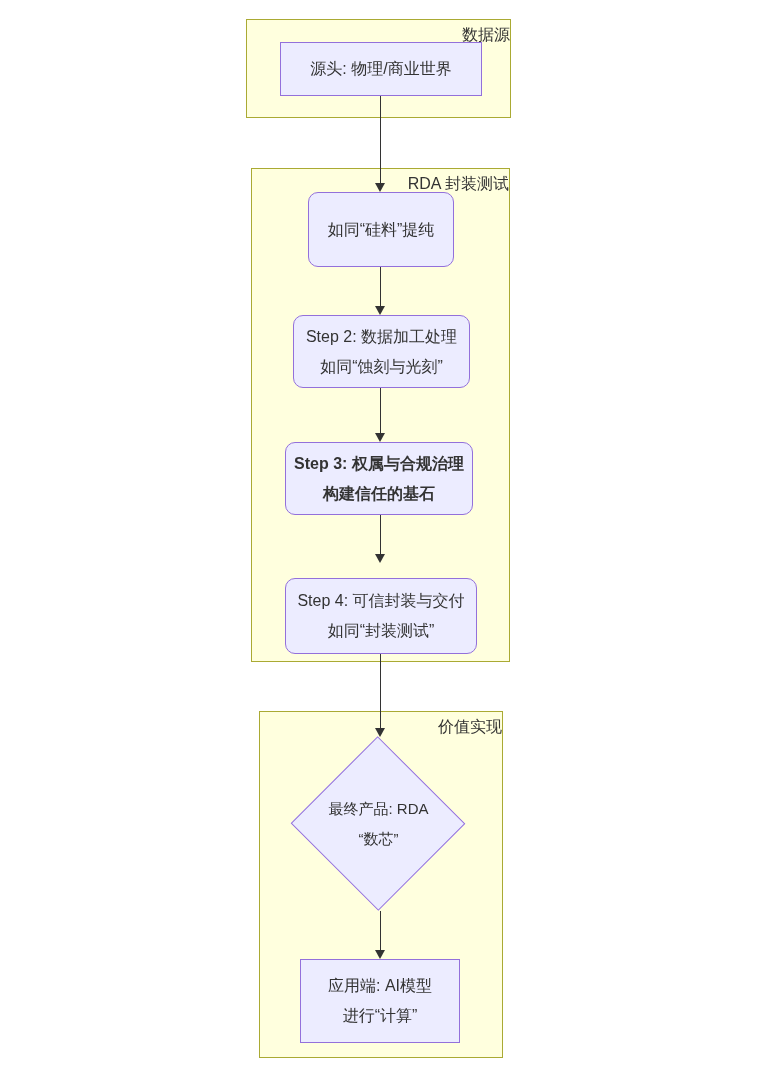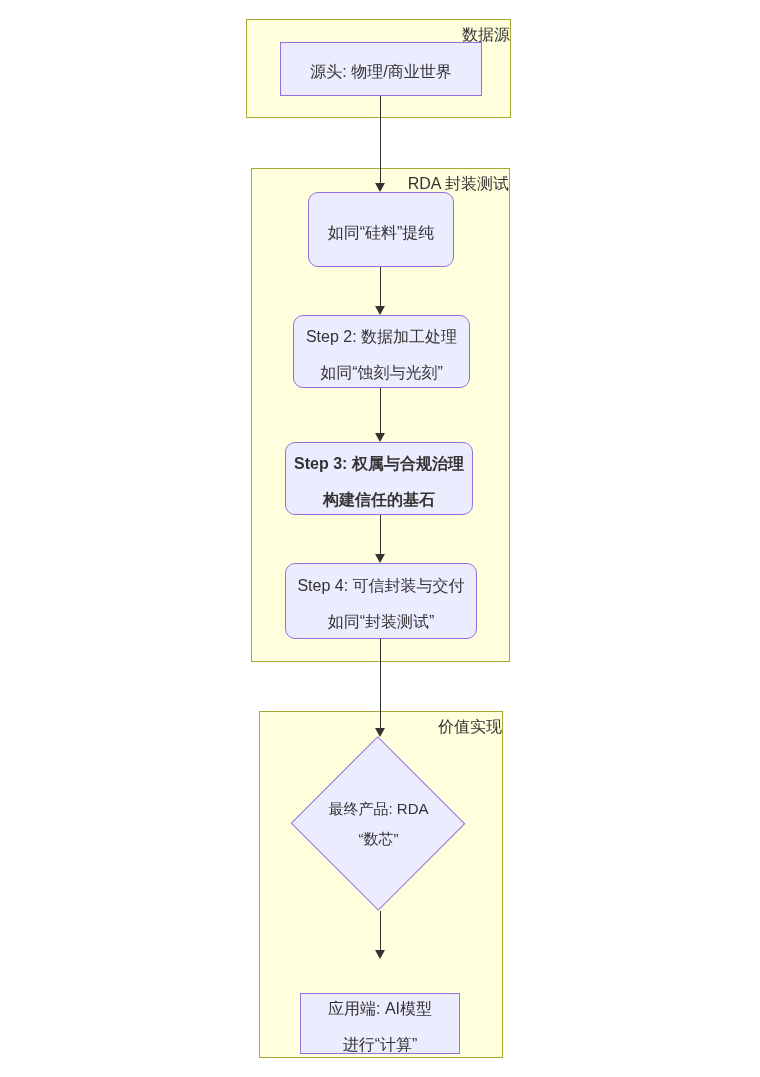--- a/index.html
+++ b/index.html
@@ -64,21 +64,20 @@
     align-items: center;
     justify-content: center;
     text-align: center;
     font-size: 16px;
     color: #333333;
     z-index: 3;
   }
   .node .node-line {
     line-height: 30px;
     white-space: nowrap;
-    margin-top: 6px;
   }
   .node.rounded {
     border-radius: 10px;
   }
   
   .diamond-wrap {
     position: absolute;
     z-index: 3;
   }
   .diamond-shape {
@@ -156,31 +155,31 @@
   <div class="node rounded" style="left:293px; top:315px; width:177px; height:73px;">
     <div class="node-line">Step 2: 数据加工处理</div>
     <div class="node-line">如同“蚀刻与光刻”</div>
   </div>
 
   <div class="node rounded" style="left:285px; top:442px; width:188px; height:73px;font-weight:bold;">
     <div class="node-line">Step 3: 权属与合规治理</div>
     <div class="node-line">构建信任的基石</div>
   </div>
 
-  <div class="node rounded" style="left:285px; top:563px; width:192px; height:76px;">
+  <div class="node rounded" style="left:285px; top:578px; width:192px; height:76px;">
     <div class="node-line">Step 4: 可信封装与交付</div>
     <div class="node-line">如同“封装测试”</div>
   </div>
 
   <div class="diamond-wrap" style="left:290px; top:737px; width:177px; height:174px;">
     <div class="diamond-shape"></div>
     <div class="diamond-label">
       <div class="node-line">最终产品: RDA</div>
       <div class="node-line">“数芯”</div>
     </div>
   </div>
 
-  <div class="node" style="left:300px; top:993px; width:160px; height:61px;">
+  <div class="node" style="left:300px; top:959px; width:160px; height:84px;">
     <div class="node-line">应用端: AI模型</div>
     <div class="node-line">进行“计算”</div>
   </div>
 
 </div>
 
 </body></html>

